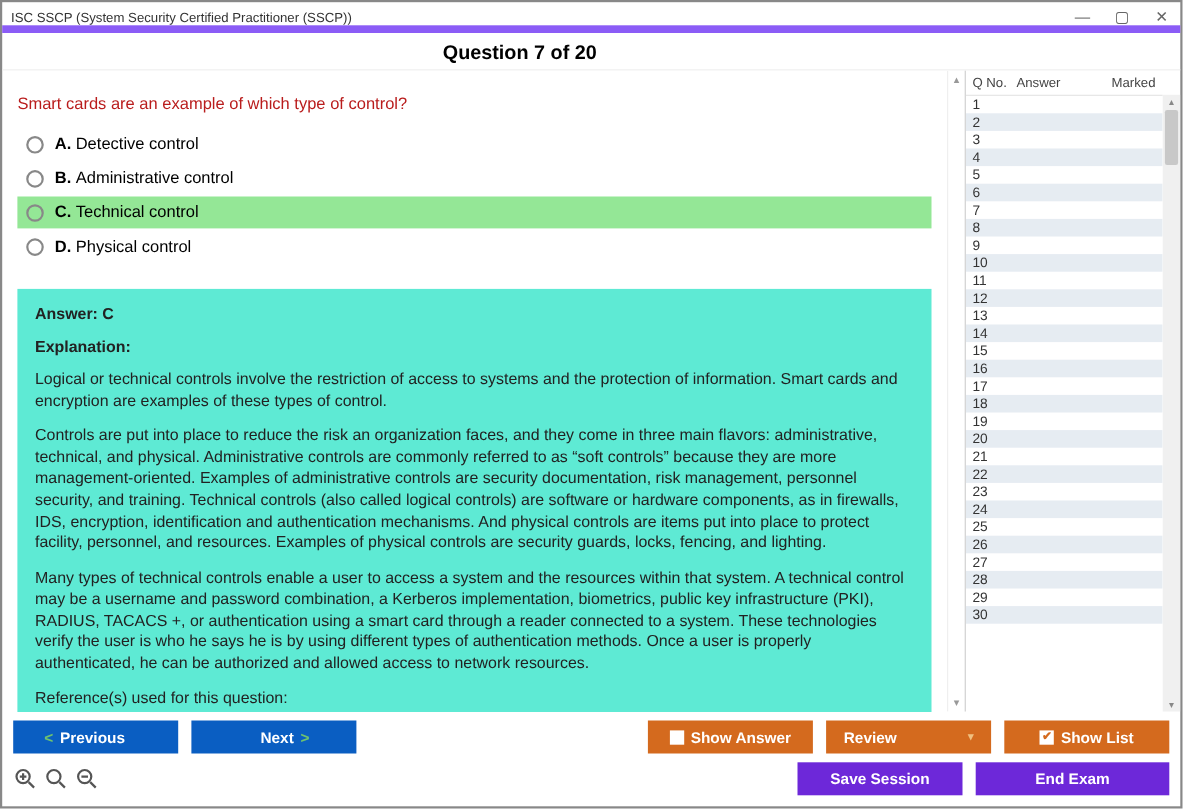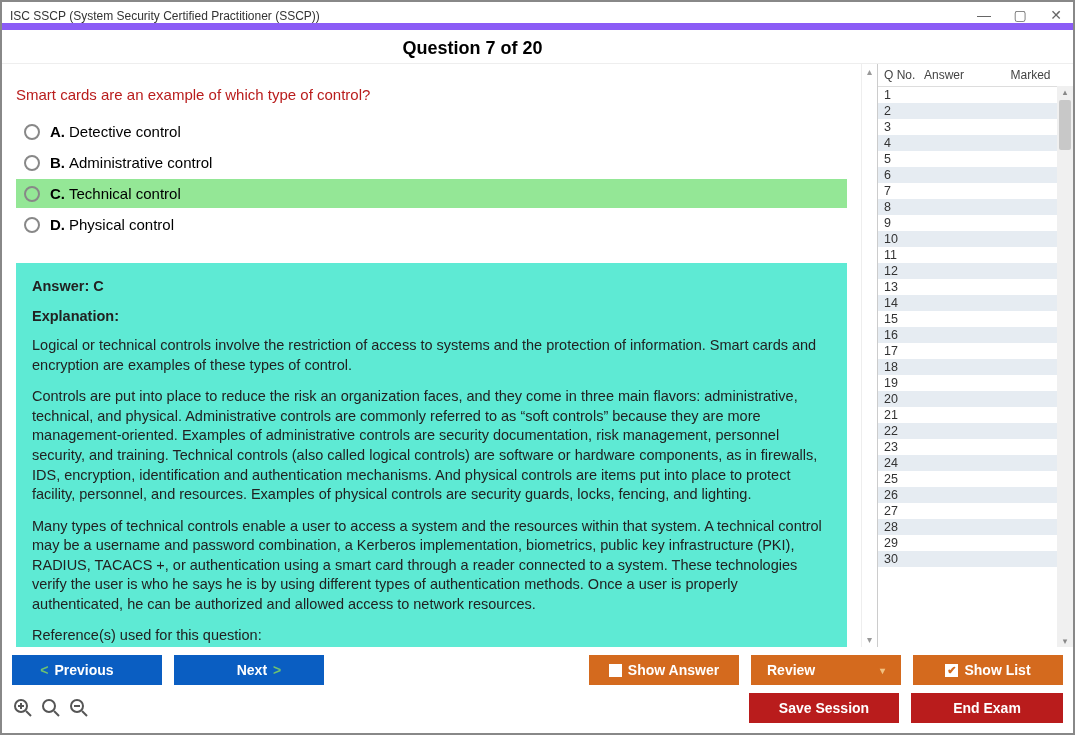--- a/index.html
+++ b/index.html
@@ -31,21 +31,21 @@
 .sidehdr .col3 { flex: 1; text-align: center; }
 .numlist { flex: 1; overflow-y: auto; border-top: 1px solid #ddd; }
 .numrow { display: flex; padding: 1px 6px; cursor: pointer; font-size: 12.5px; color: #333; }
 .numrow .col1 { width: 40px; }
 .numrow.even { background: #e6ecf2; }
 .bottombar { padding: 8px 10px 10px 10px; display: flex; flex-direction: column; gap: 8px; }
 .btnrow { display: flex; align-items: center; gap: 12px; }
 .btn { padding: 7px 16px; font-weight: bold; font-size: 14px; cursor: pointer; display: flex; align-items: center; gap: 6px; white-space: nowrap; justify-content: center; text-align: center; }
 .btn.blue { background: #0a5ec2; color: #fff; }
 .btn.orange { background: #d46a1e; color: #fff; }
-.btn.navy { background: #b91c1c; color: #fff; }
+.btn.navy { background: #6d28d9; color: #fff; }
 .btn .arrow { color: #6fc36f; font-weight: bold; }
 .btn .chk { width: 13px; height: 13px; background: #fff; display: inline-block; }
 .btn .chk.checked::after { content: "✔"; color: #d46a1e; font-size: 11px; display: block; text-align: center; line-height: 13px; font-weight: bold; }
 .btn .dd { color: #f0c080; font-size: 10px; margin-left: 4px; }
 .spacer { flex: 1; }
 .zoomicons { display: flex; gap: 6px; color: #555; font-size: 18px; align-items: center; }
 .zoomicon { width: 22px; height: 22px; display: flex; align-items: center; justify-content: center; cursor: pointer; }
 .vscroll-hint { display: flex; flex-direction: column; width: 16px; align-items: center; justify-content: space-between; color: #999; font-size: 10px; padding: 2px 0; }
 .content-wrap { display: flex; flex: 1; overflow: hidden; }
 .content-wrap .vscroll-hint { border-left: 1px solid #eee; }
@@ -272,18 +272,18 @@
               <circle cx="8" cy="8" r="6" fill="none" stroke="#555" stroke-width="2"></circle>
               <line x1="13" y1="13" x2="18" y2="18" stroke="#555" stroke-width="2"></line>
               <line x1="5" y1="8" x2="11" y2="8" stroke="#555" stroke-width="2"></line>
             </svg>
         </span>
       </div>
       <div class="spacer"></div>
       <div class="btn navy" style="width:150px">
         <span>Save Session</span>
       </div>
-      <div class="btn navy" style="width:152px">
+      <div class="btn navy" style="width:176px">
         <span>End Exam</span>
       </div>
     </div>
   </div>
 </div>
 
 </body></html>

